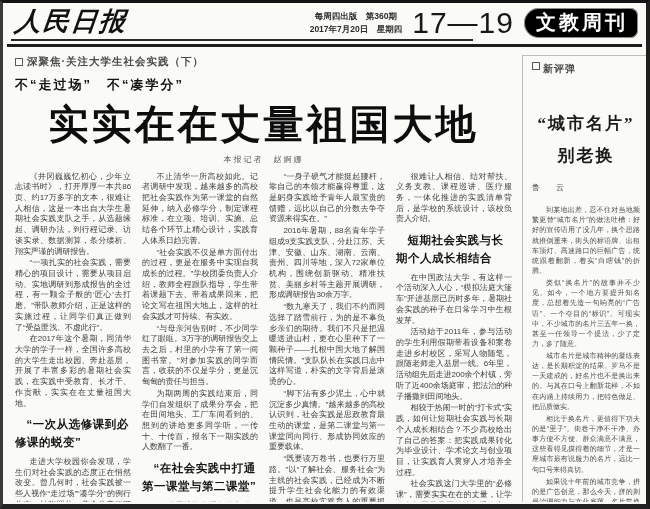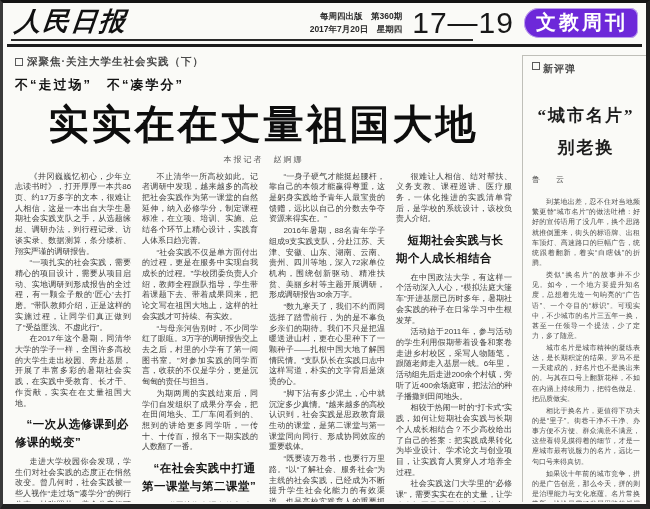--- a/index.html
+++ b/index.html
@@ -15,44 +15,44 @@
   }
   
   .masthead { display:flex; justify-content:space-between; align-items:flex-start; padding:5px 8px 0 12px; height:40px; position:relative; }
   .logo {
     font-family:"Liberation Serif", serif; font-style:italic; font-weight:900;
     font-size:26px; color:#111; letter-spacing:2px; transform:skewX(-6deg);
     line-height:1.1;
   }
   .logo-underline { position:absolute; left:8px; top:36px; width:462px; height:1.5px; background:#2a2a2a; }
   .masthead-right { display:flex; align-items:center; gap:10px; }
-  .pubinfo { font-size:8.5px; font-weight:700; color:#2a2a2a; line-height:1.55; text-align:right; white-space:nowrap; }
+  .pubinfo { font-size:8.5px; font-weight:700; color:#2a2a2a; line-height:1.55; text-align:center; white-space:nowrap; }
   .pages { font-size:30px; color:#181818; letter-spacing:1px; line-height:1; white-space:nowrap; }
   .weekly-badge {
-    background:#6d28d9; color:#fff; font-weight:900; font-size:20px; letter-spacing:3px;
+    background:#000000; color:#fff; font-weight:900; font-size:20px; letter-spacing:3px;
     padding:4px 10px 6px 12px; border-radius:16px 8px 8px 16px; line-height:1; white-space:nowrap;
     box-shadow: inset 0 0 0 1px rgba(255,255,255,.55);
   }
   .header-rule { height:2.5px; background:#1c1c1c; margin:1px 4px 0 4px; }
   
   .content { display:flex; gap:10px; padding:8px 6px 0 12px; height:455px; overflow:hidden; }
   .main { flex:0 0 497px; width:497px; }
   .col-flag { display:flex; align-items:center; gap:4px; font-size:10.5px; font-weight:600; color:#4a4a4a; letter-spacing:1px; }
   .flag-square { width:8px; height:8px; border:1.5px solid #5a5a5a; display:inline-block; flex:0 0 auto; }
   .kicker { font-size:13px; font-weight:700; letter-spacing:2px; color:#131313; margin-top:7px; }
   .headline { text-align:center; font-size:40px; font-weight:900; letter-spacing:3px; color:#0d0d0d; margin:3px 0 2px; font-family:"Liberation Sans", sans-serif; }
   .byline { text-align:center; font-size:8px; color:#5a5a5a; letter-spacing:2px; margin:1px 0 7px; }
   .cols { display:flex; gap:11px; height:352px; overflow:hidden; filter:blur(.2px); }
   .col { flex:0 0 116px; width:116px; }
   .para { font-size:8px; line-height:1.34; color:#3e3e3e; text-align:justify; text-indent:1.8em; margin-bottom:1px; letter-spacing:-0.1px; }
   .subhead { font-size:11.5px; font-weight:800; color:#161616; line-height:1.55; margin:7px 0 5px; text-indent:1em; letter-spacing:.5px; }
   
   .sidebar { flex:0 0 128px; width:128px; border:1px solid #bfbfb9; border-bottom:none; padding:6px 9px 0 9px; height:100%; overflow:hidden; }
   .sidebar-flag { display:flex; gap:3px; font-size:10px; font-weight:600; color:#4a4a4a; letter-spacing:1px; }
-  .s-title { text-align:center; font-family:"Liberation Serif", serif; font-weight:700; font-size:17px; letter-spacing:2px; color:#1c1c1c; line-height:1.9; margin-top:24px; }
+  .s-title { text-align:center; font-family:"Liberation Serif", serif; font-weight:700; font-size:17px; letter-spacing:2px; color:#1c1c1c; line-height:1.9; margin-top:32px; }
   .s-byline { text-align:left; font-size:8px; color:#5a5a5a; letter-spacing:4px; margin:10px 0 12px; }
   .s-paras { filter:blur(.2px); }
   .s-para { font-size:7px; line-height:1.45; color:#4c4c4c; text-align:justify; text-indent:2em; margin-bottom:2px; }
 </style>
 </head>
 <body>
 
 <div class="page">
 
   <div class="masthead">

